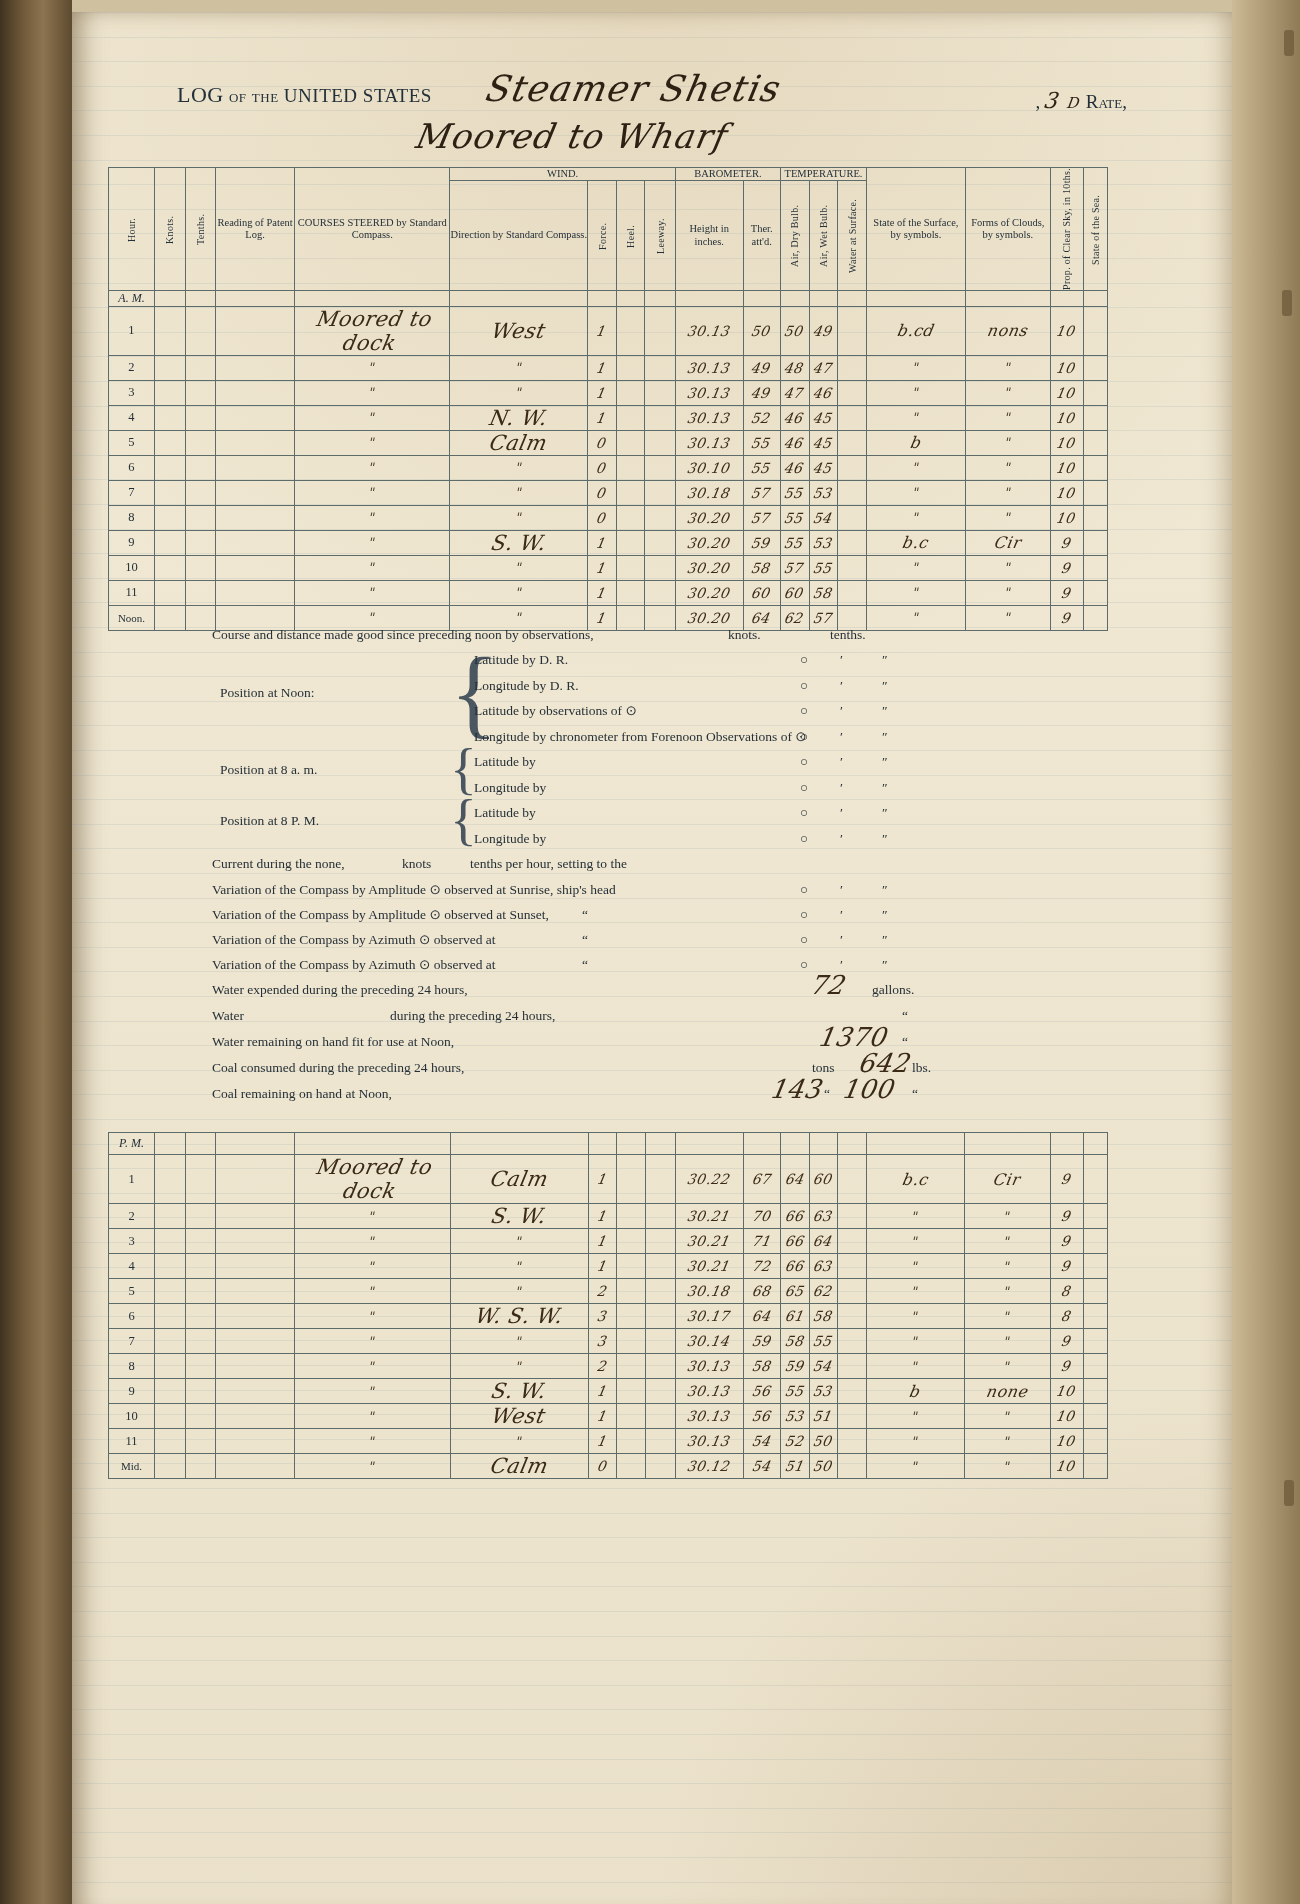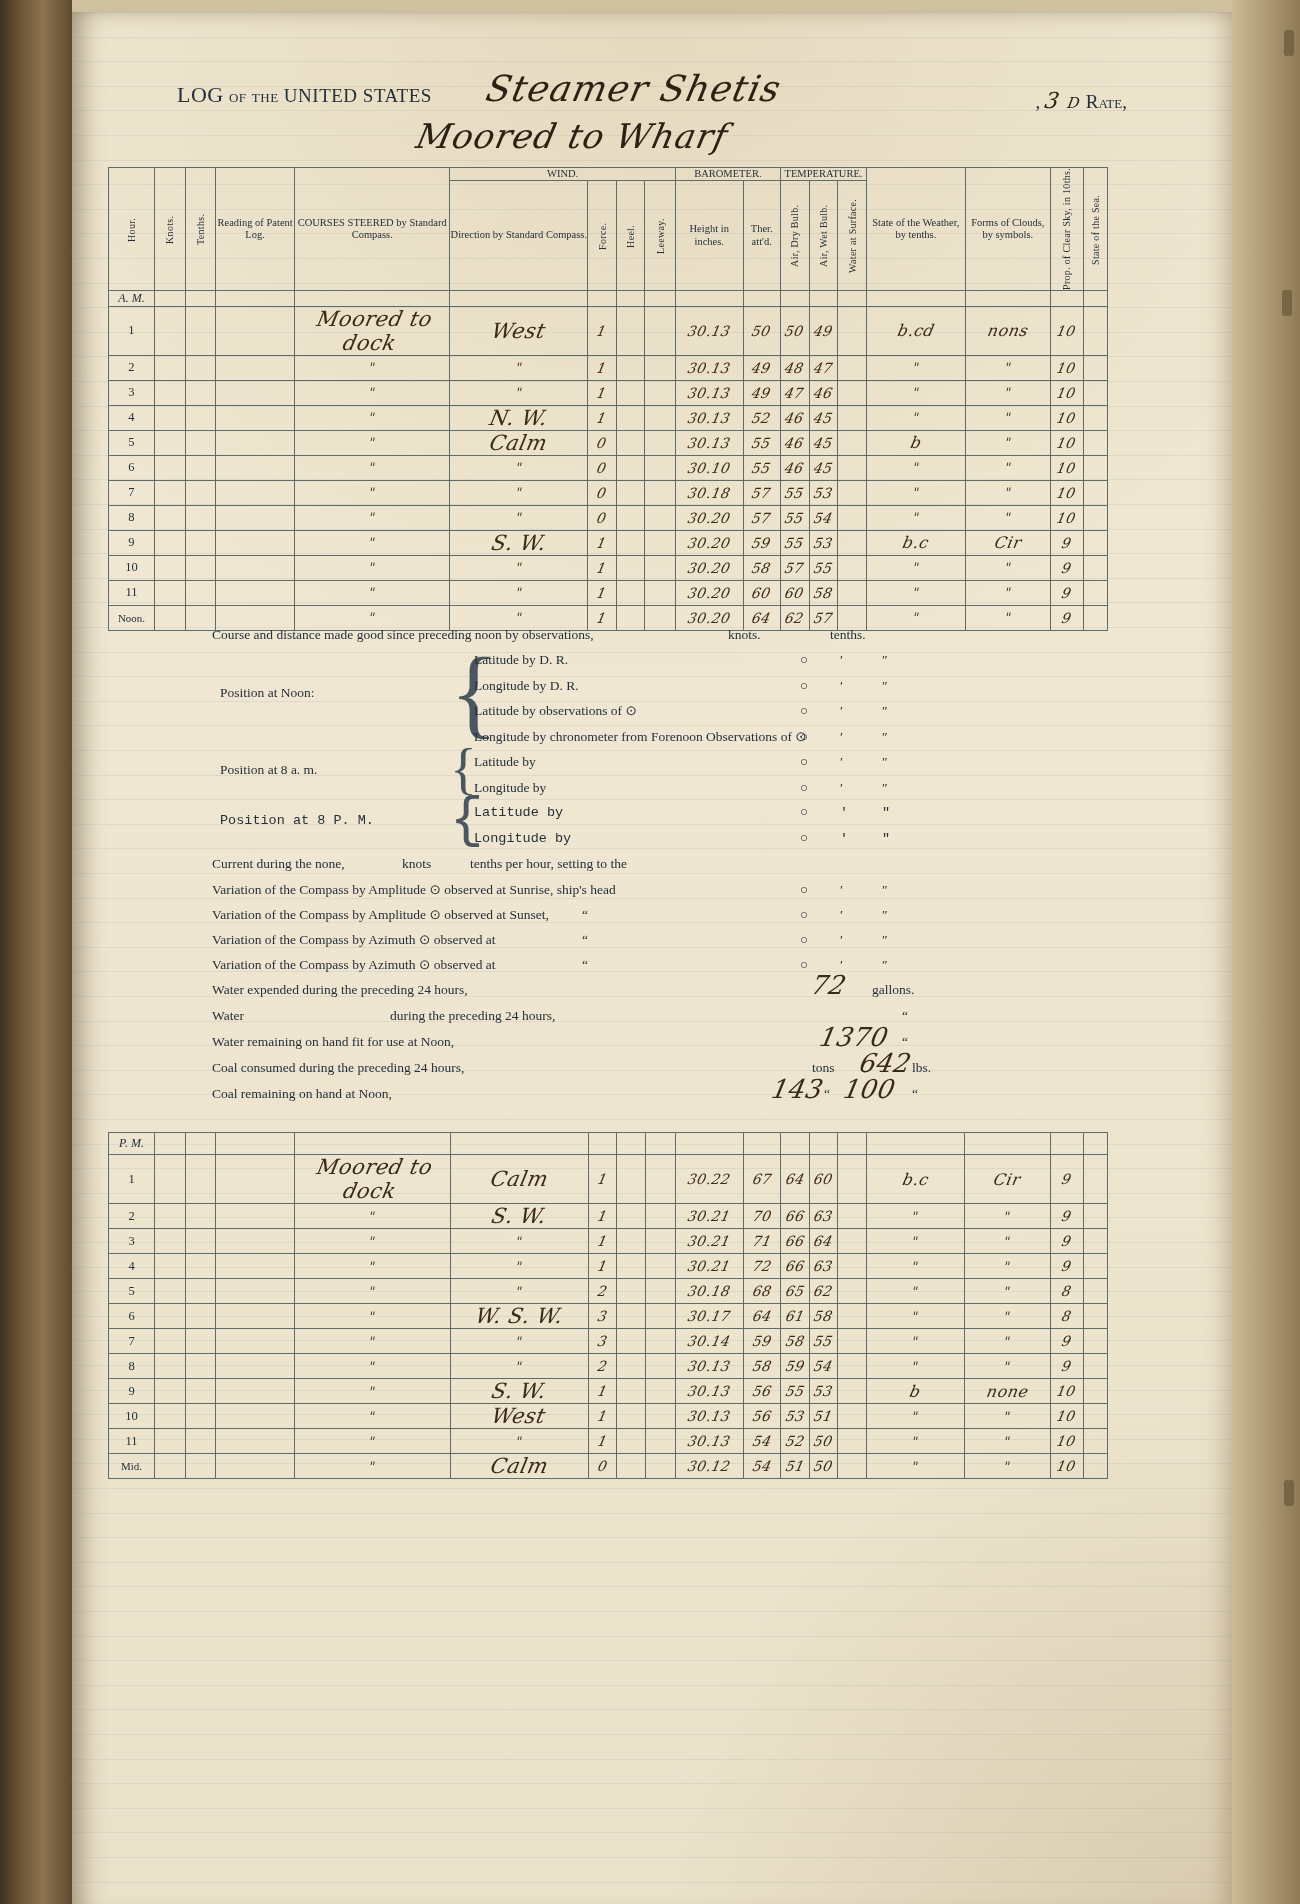--- a/index.html
+++ b/index.html
@@ -174,21 +174,21 @@
       <tbody>
           <tr>
         <td rowspan="3" class="vert">Hour.</td>
         <td rowspan="3" class="vert">Knots.</td>
         <td rowspan="3" class="vert">Tenths.</td>
         <td rowspan="3" class="hcell">Reading of Patent Log.</td>
         <td rowspan="3" class="hcell">COURSES STEERED by Standard Compass.</td>
         <td colspan="4" class="hcell">WIND.</td>
         <td colspan="2" class="hcell">BAROMETER.</td>
         <td colspan="3" class="hcell">TEMPERATURE.</td>
-        <td rowspan="3" class="hcell">State of the Weather, by tenths.</td>
+        <td rowspan="3" class="hcell">State of the Surface, by symbols.</td>
         <td rowspan="3" class="hcell">Forms of Clouds, by symbols.</td>
         <td rowspan="3" class="vert">Prop. of Clear Sky, in 10ths.</td>
         <td rowspan="3" class="vert">State of the Sea.</td>
       </tr>
       <tr>
         <td rowspan="2" class="hcell" style="height:62px">Direction by Standard Compass.</td>
         <td rowspan="2" class="vert">Force.</td>
         <td rowspan="2" class="vert">Heel.</td>
         <td rowspan="2" class="vert">Leeway.</td>
         <td rowspan="2" class="hcell">Height in inches.</td>
@@ -510,21 +510,21 @@
           <span class="abs" style="left:670px">″</span>
         </div>
         <div class="frow" style="padding-left:262px">
           <span>Longitude by</span>
           <span class="abs" style="left:588px">○</span>
           <span class="abs" style="left:628px">′</span>
           <span class="abs" style="left:670px">″</span>
         </div>
       </div>
 
-      <div style="position:relative;height:51px;font-family:Liberation Mono, monospace;">
+      <div style="position:relative;height:51px;">
         <span class="abs" style="left:8px;top:13px;">Position at 8 P. M.</span>
         <span class="brace" style="left:238px;top:-10px;font-size:56px;line-height:60px;">{</span>
         <div class="frow" style="padding-left:262px">
           <span>Latitude by</span>
           <span class="abs" style="left:588px">○</span>
           <span class="abs" style="left:628px">′</span>
           <span class="abs" style="left:670px">″</span>
         </div>
         <div class="frow" style="padding-left:262px">
           <span>Longitude by</span>

